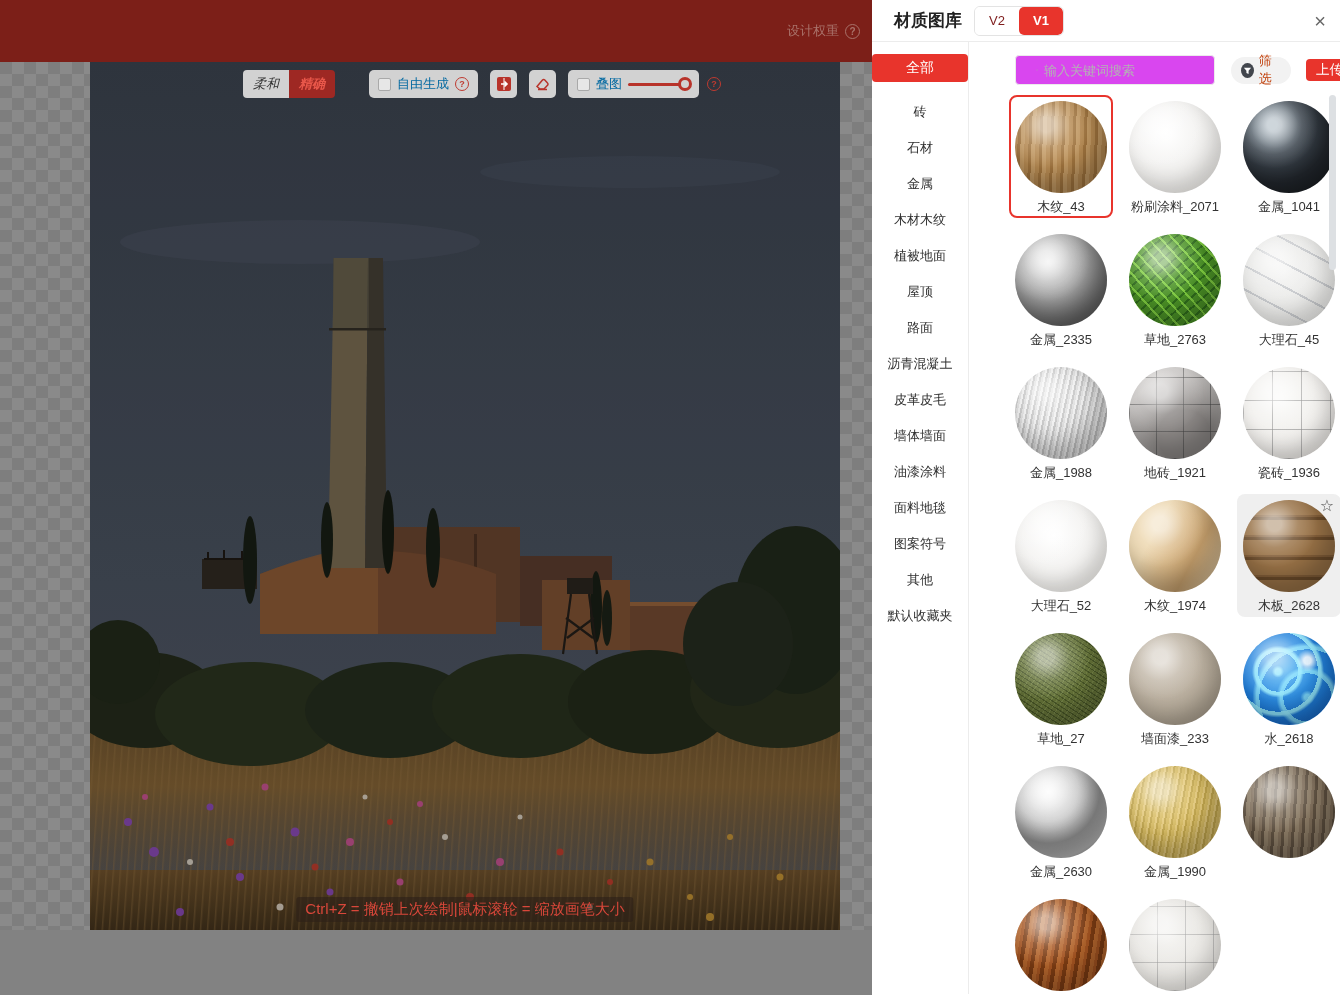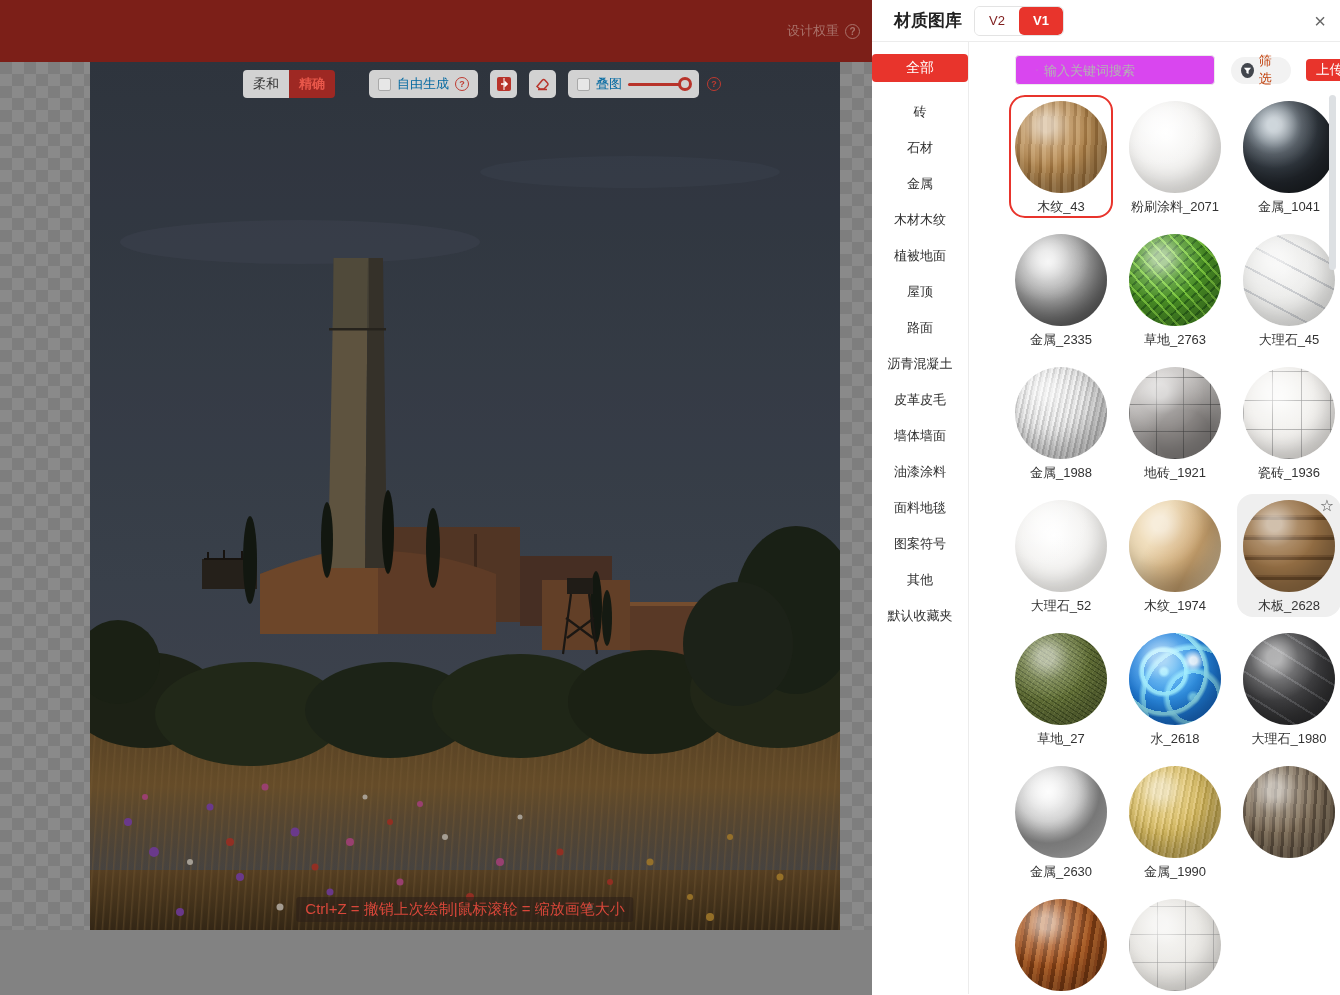--- a/index.html
+++ b/index.html
@@ -20,21 +20,21 @@
                      linear-gradient(45deg,#8a8a8a 25%,transparent 25%,transparent 75%,#8a8a8a 75%);
     background-size:24px 24px; background-position:0 0,12px 12px; }
   .bottom-strip { position:absolute; left:0; top:930px; width:872px; height:65px; background:#828282; }
 
   .photo { position:absolute; left:90px; top:0; width:750px; height:868px; overflow:hidden; }
   .photo svg { display:block; }
 
   
   .c-toolbar { position:absolute; left:243px; top:8px; display:flex; align-items:center; gap:12px; z-index:5; }
   .seg { display:flex; height:28px; border-radius:4px; overflow:hidden; }
-  .seg-btn { min-width:44px; padding:0 10px; font-size:13px; display:flex; align-items:center; justify-content:center; cursor:default; }
+  .seg-btn { min-width:44px; padding:0 10px; font-size:13px; display:flex; align-items:center; justify-content:center; cursor:default;font-style:italic; }
   .seg-soft { background:#d2d2d2; color:#333; }
   .seg-precise { background:var(--toolbar-deep-red,#9e2823); color:#e8574a; font-weight:bold; }
   .pill { height:28px; background:#d2d2d2; border-radius:5px; display:flex; align-items:center; gap:6px; padding:0 9px; margin-left:0; }
   .pill-free { margin-left:22px; }
   .cbox { width:13px; height:13px; background:#e7e7e7; border:1px solid #a9a9a9; border-radius:2px; }
   .pill-label { font-size:13px; color:#0369a1; }
   .help-red { width:14px; height:14px; border:1.3px solid #bf3a30; color:#bf3a30; border-radius:50%;
     font-size:9px; font-weight:bold; display:flex; align-items:center; justify-content:center; background:transparent; }
   .iconbtn { width:27px; height:28px; background:#d2d2d2; border-radius:5px; display:flex; align-items:center; justify-content:center; }
   .slider { position:relative; width:62px; height:14px; display:flex; align-items:center; }
@@ -67,21 +67,21 @@
     display:flex; align-items:center; padding:0 20px; gap:6px; }
   .searchbox input { border:0; outline:0; background:transparent; font-size:13px; color:#333; width:150px;
     font-family:"Liberation Sans","DejaVu Sans",sans-serif; }
   .searchbox input::placeholder { color:#b3b3b3; }
   .filter-chip { margin-left:16px; height:27px; padding:0 10px; background:#f2f2f2; border-radius:14px;
     display:flex; align-items:center; gap:5px; font-size:13px; color:#c2410c; }
   .upload-btn { margin-left:15px; width:54px; height:22px; background:var(--accent,#e8342c); color:#fff;
     font-size:13.5px; border-radius:4px; display:flex; align-items:center; justify-content:center; }
 
   .mat-grid { display:grid; grid-template-columns:repeat(3,104px); column-gap:10px; row-gap:10px; padding:0 0 0 8px; }
-  .tile { position:relative; width:104px; padding:4px 4px 2px 4px; border:2px solid transparent; border-radius:16px; }
+  .tile { position:relative; width:104px; padding:4px 4px 2px 4px; border:2px solid transparent; border-radius:8px; }
   .tile.selected { border-color:var(--accent,#e8342c); }
   .tile.hovered { background:#efefef; }
   .tile .star { position:absolute; top:2px; right:5px; font-size:16px; color:#555; line-height:1; }
   .mlabel { margin-top:5px; text-align:center; font-size:13px; color:#333; height:16px;
     white-space:nowrap; overflow:hidden; }
 
   .sph { width:92px; height:92px; border-radius:50%; margin:0 auto; position:relative; overflow:hidden;
     box-shadow:inset -10px -16px 22px rgba(0,0,0,.28); }
   .sph::after { content:""; position:absolute; inset:0; border-radius:50%;
     background:radial-gradient(circle at 34% 26%, rgba(255,255,255,.55) 0 8%, rgba(255,255,255,.18) 26%, rgba(255,255,255,0) 48%); }
@@ -407,26 +407,26 @@
             <div class="tile hovered">
               <div class="sph s-planks"></div>
               <span class="star">☆</span>
               <div class="mlabel">木板_2628</div>
             </div>
             <div class="tile">
               <div class="sph s-grass_olive"></div>
               <div class="mlabel">草地_27</div>
             </div>
             <div class="tile">
+              <div class="sph s-paint_taupe"></div>
+              <div class="mlabel">墙面漆_233</div>
+            </div>
+            <div class="tile">
               <div class="sph s-water_blue"></div>
               <div class="mlabel">水_2618</div>
-            </div>
-            <div class="tile">
-              <div class="sph s-marble_dark"></div>
-              <div class="mlabel">大理石_1980</div>
             </div>
             <div class="tile">
               <div class="sph s-metal_chrome"></div>
               <div class="mlabel">金属_2630</div>
             </div>
             <div class="tile">
               <div class="sph s-metal_gold"></div>
               <div class="mlabel">金属_1990</div>
             </div>
             <div class="tile">

